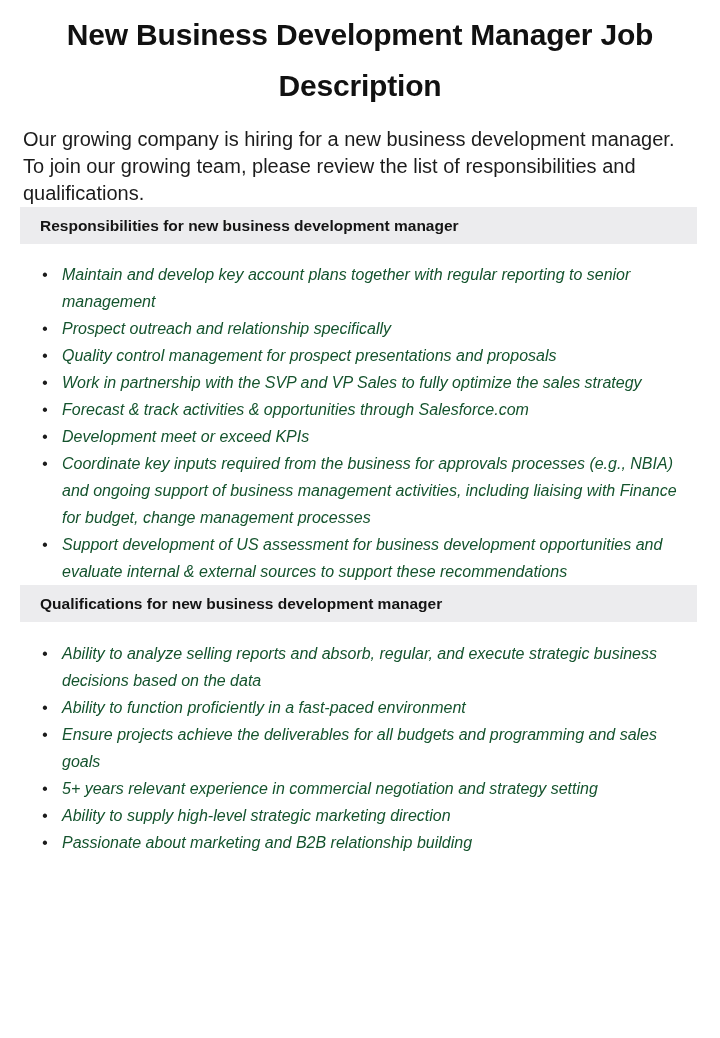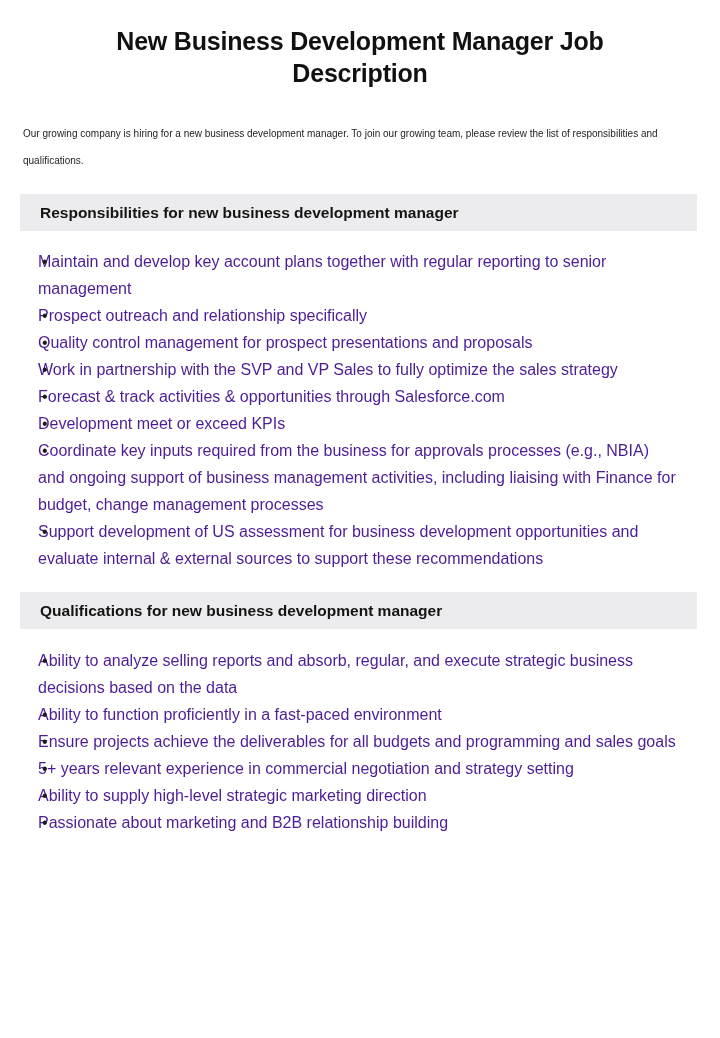--- a/index.html
+++ b/index.html
@@ -15,60 +15,60 @@
     overflow: hidden;
   }
   .page {
     width: 720px;
     height: 1038px;
     position: relative;
     background: #ffffff;
     box-sizing: border-box;
   }
   .doc-title {
-    font-size: 25px;
+    font-size: 30px;
     font-weight: bold;
-    line-height: 32px;
+    line-height: 51px;
     text-align: center;
     color: #111111;
-    margin: 16px;
+    margin: 0;
     padding: 9px 35px 0 35px;
     letter-spacing: -0.2px;
   }
   .intro {
-    font-size: 10px;
+    font-size: 20px;
     line-height: 27px;
     color: #1c1c1c;
     margin: 0;
     padding: 15px 40px 0 23px;
   }
   .section {
-    margin-top: 20px;
   }
   .section-header {
     background: #ececee;
     margin: 0 23px 0 20px;
     padding: 9px 0 9px 20px;
     font-size: 15.5px;
     font-weight: bold;
     line-height: 19px;
     color: #141414;
   }
   ul.bullets {
     list-style: none;
     margin: 0;
     padding: 17px 0 0 0;
   }
   ul.bullets li {
     position: relative;
     font-size: 16px;
     line-height: 27px;
-    color: #4c1d95;
-    padding: 0 40px 0 38px;
+    color: #14532d;
+    padding: 0 40px 0 62px;
     margin: 0;
+    font-style: italic;
   }
   ul.bullets li::before {
     content: "\2022";
     position: absolute;
     left: 42px;
     top: 0;
     font-size: 16px;
     line-height: 27px;
     color: #1c1c1c;
   }

